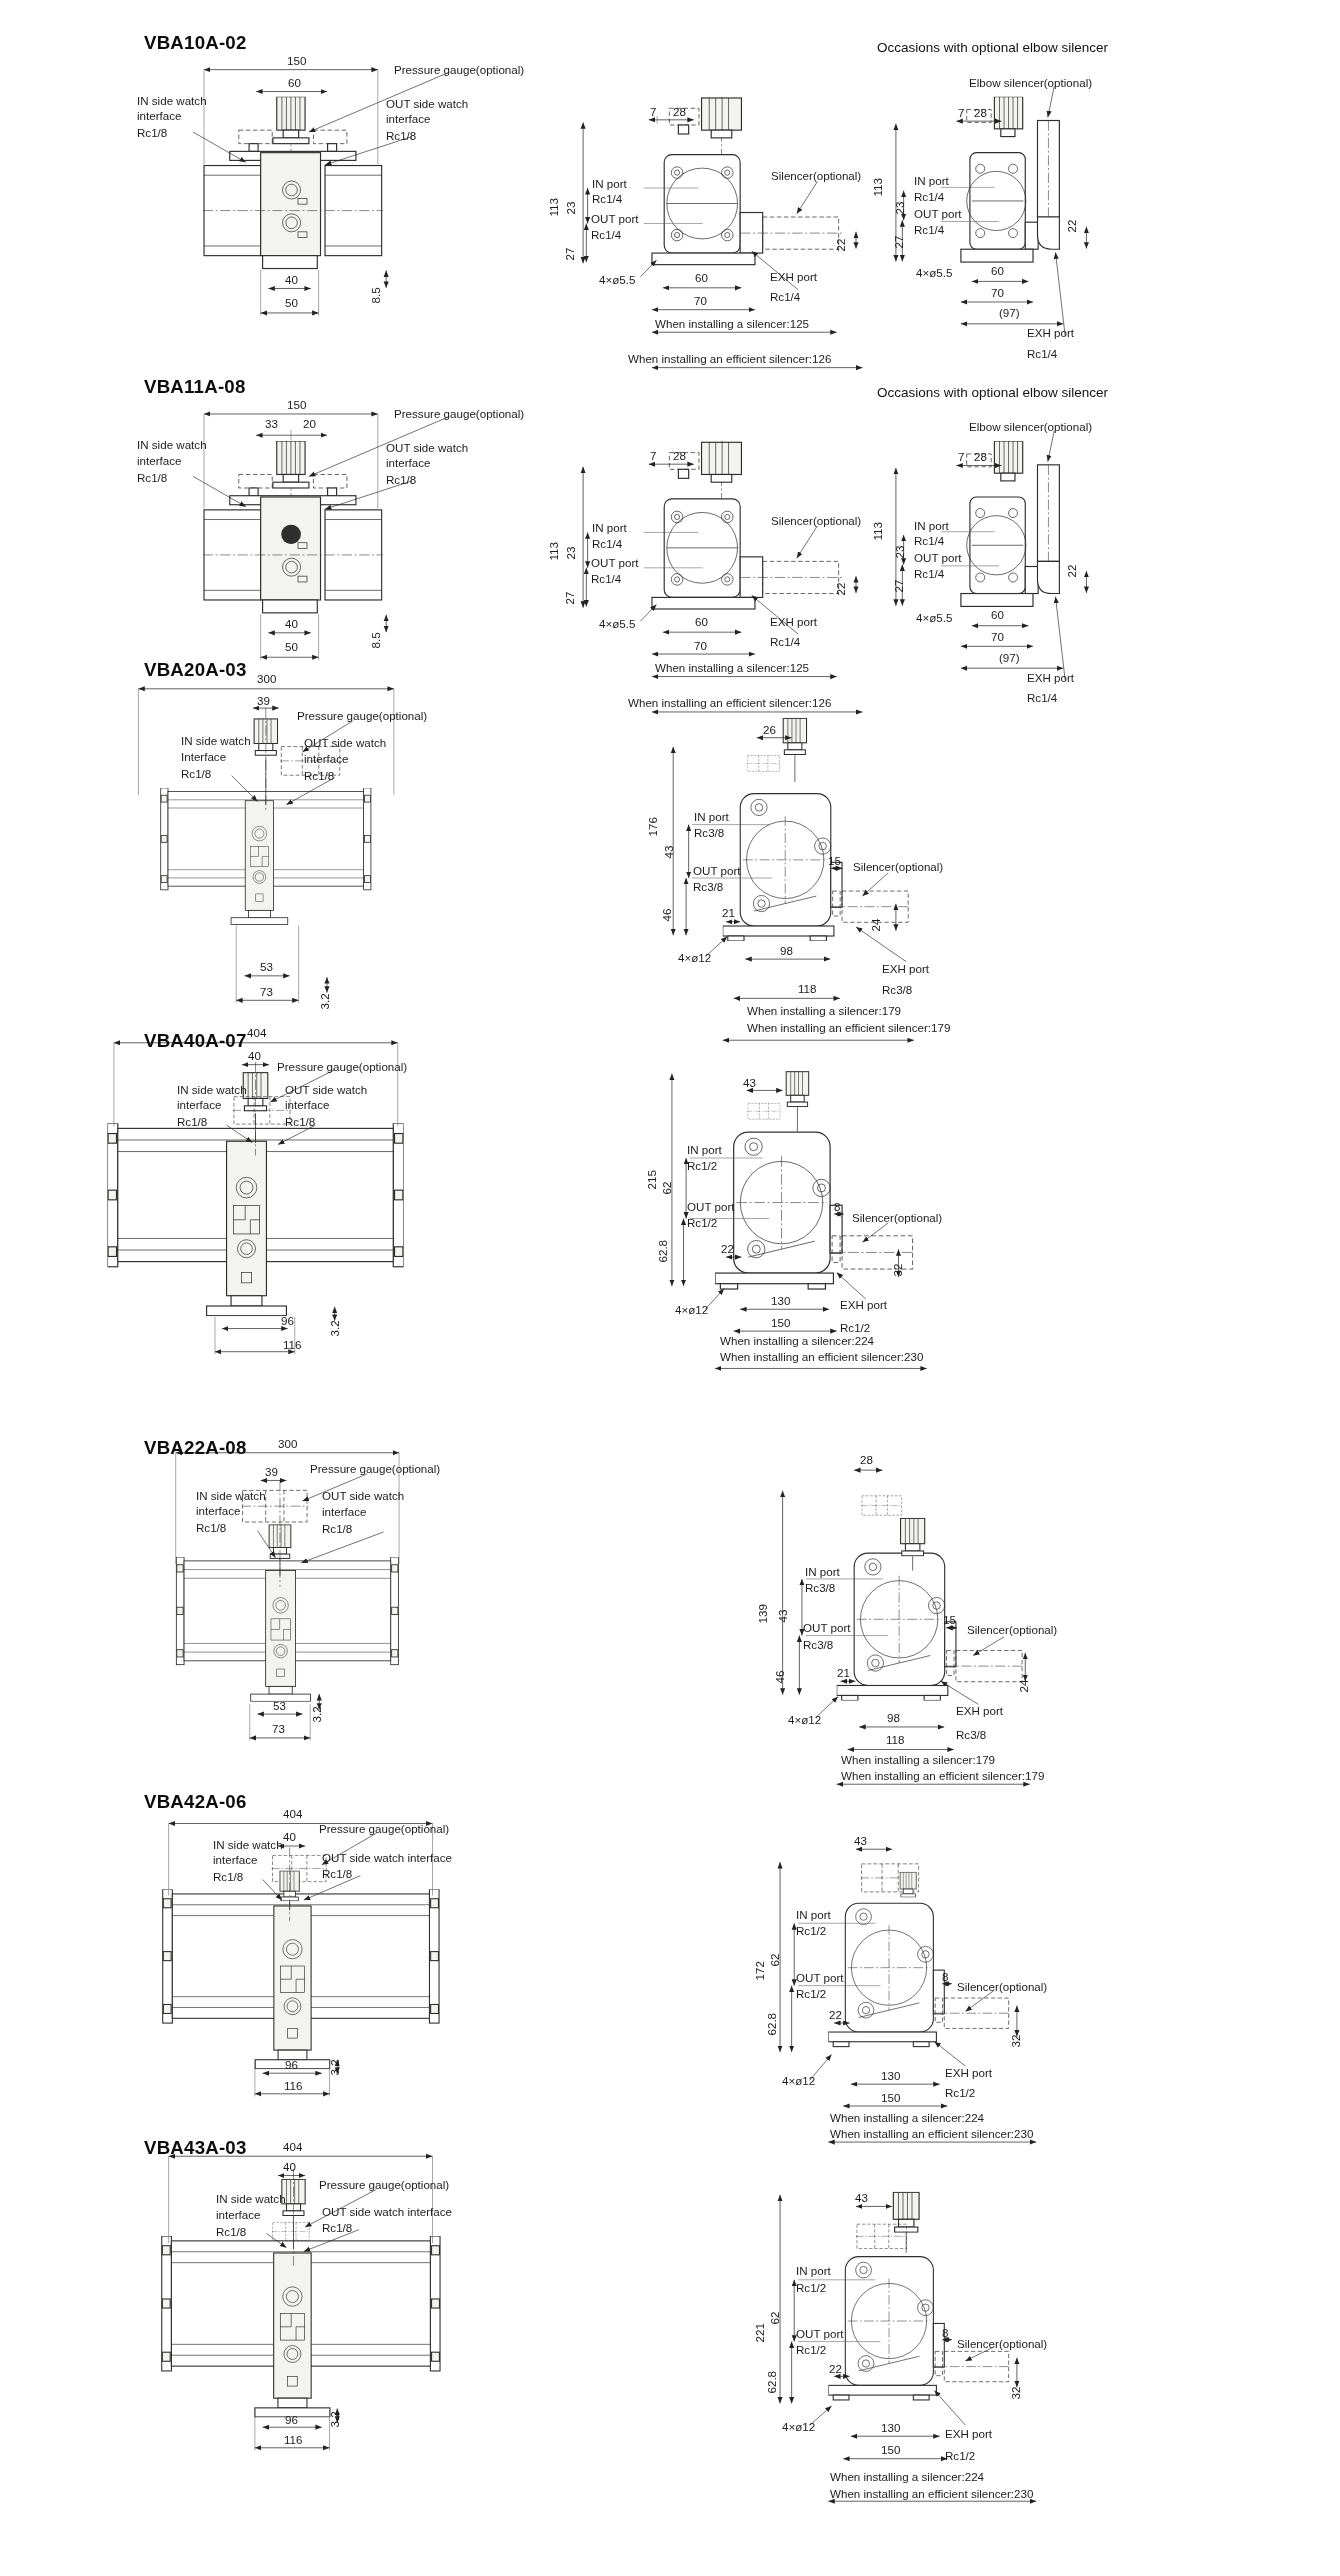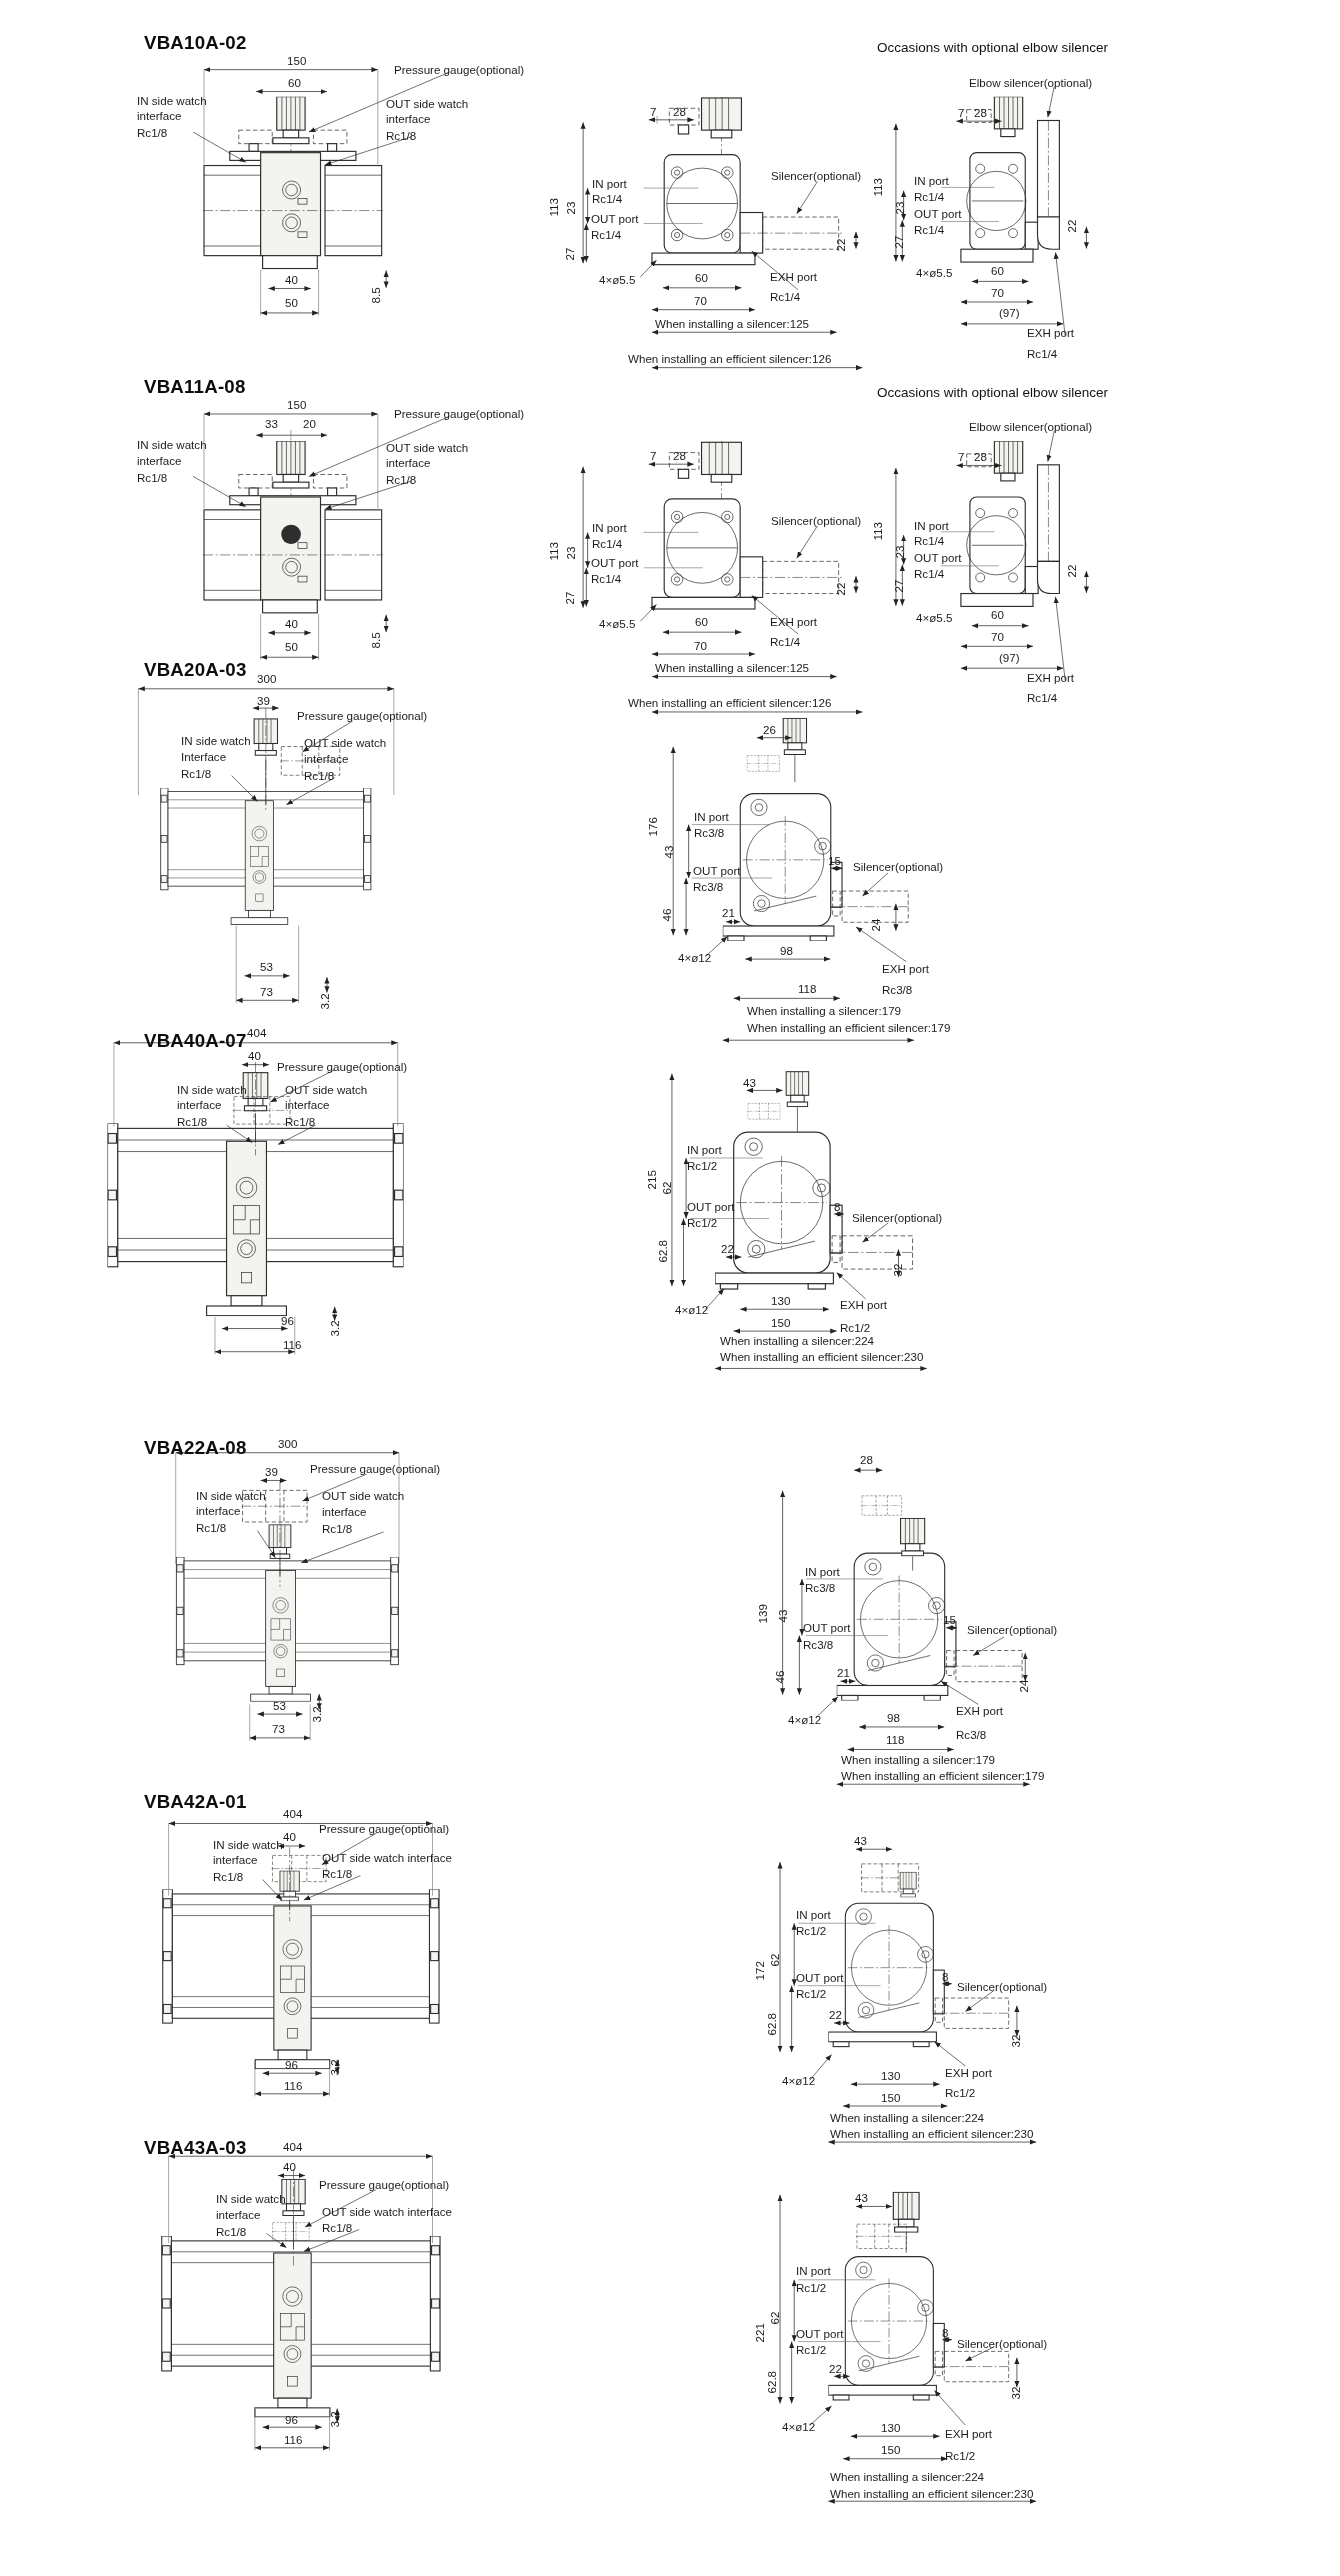--- a/index.html
+++ b/index.html
@@ -651,21 +651,21 @@
 <i class="t" style="left:967px;top:1623px">Silencer(optional)</i>
 <i class="t v" style="left:1030px;top:1679px">24</i>
 <i class="t" style="left:887px;top:1711px">98</i>
 <i class="t" style="left:788px;top:1713px">4×ø12</i>
 <i class="t" style="left:886px;top:1733px">118</i>
 <i class="t" style="left:956px;top:1704px">EXH port</i>
 <i class="t" style="left:956px;top:1728px">Rc3/8</i>
 <i class="t" style="left:841px;top:1753px">When installing a silencer:179</i>
 <i class="t" style="left:841px;top:1769px">When installing an efficient silencer:179</i>
 
-<i class="t mt" style="left:144px;top:1795px">VBA42A-01</i>
+<i class="t mt" style="left:144px;top:1795px">VBA42A-06</i>
 <i class="t" style="left:283px;top:1807px">404</i>
 <i class="t" style="left:283px;top:1830px">40</i>
 <i class="t" style="left:319px;top:1822px">Pressure gauge(optional)</i>
 <i class="t" style="left:213px;top:1838px">IN side watch</i>
 <i class="t" style="left:213px;top:1853px">interface</i>
 <i class="t" style="left:213px;top:1870px">Rc1/8</i>
 <i class="t" style="left:322px;top:1851px">OUT side watch interface</i>
 <i class="t" style="left:322px;top:1867px">Rc1/8</i>
 <i class="t" style="left:285px;top:2058px">96</i>
 <i class="t" style="left:284px;top:2079px">116</i>

